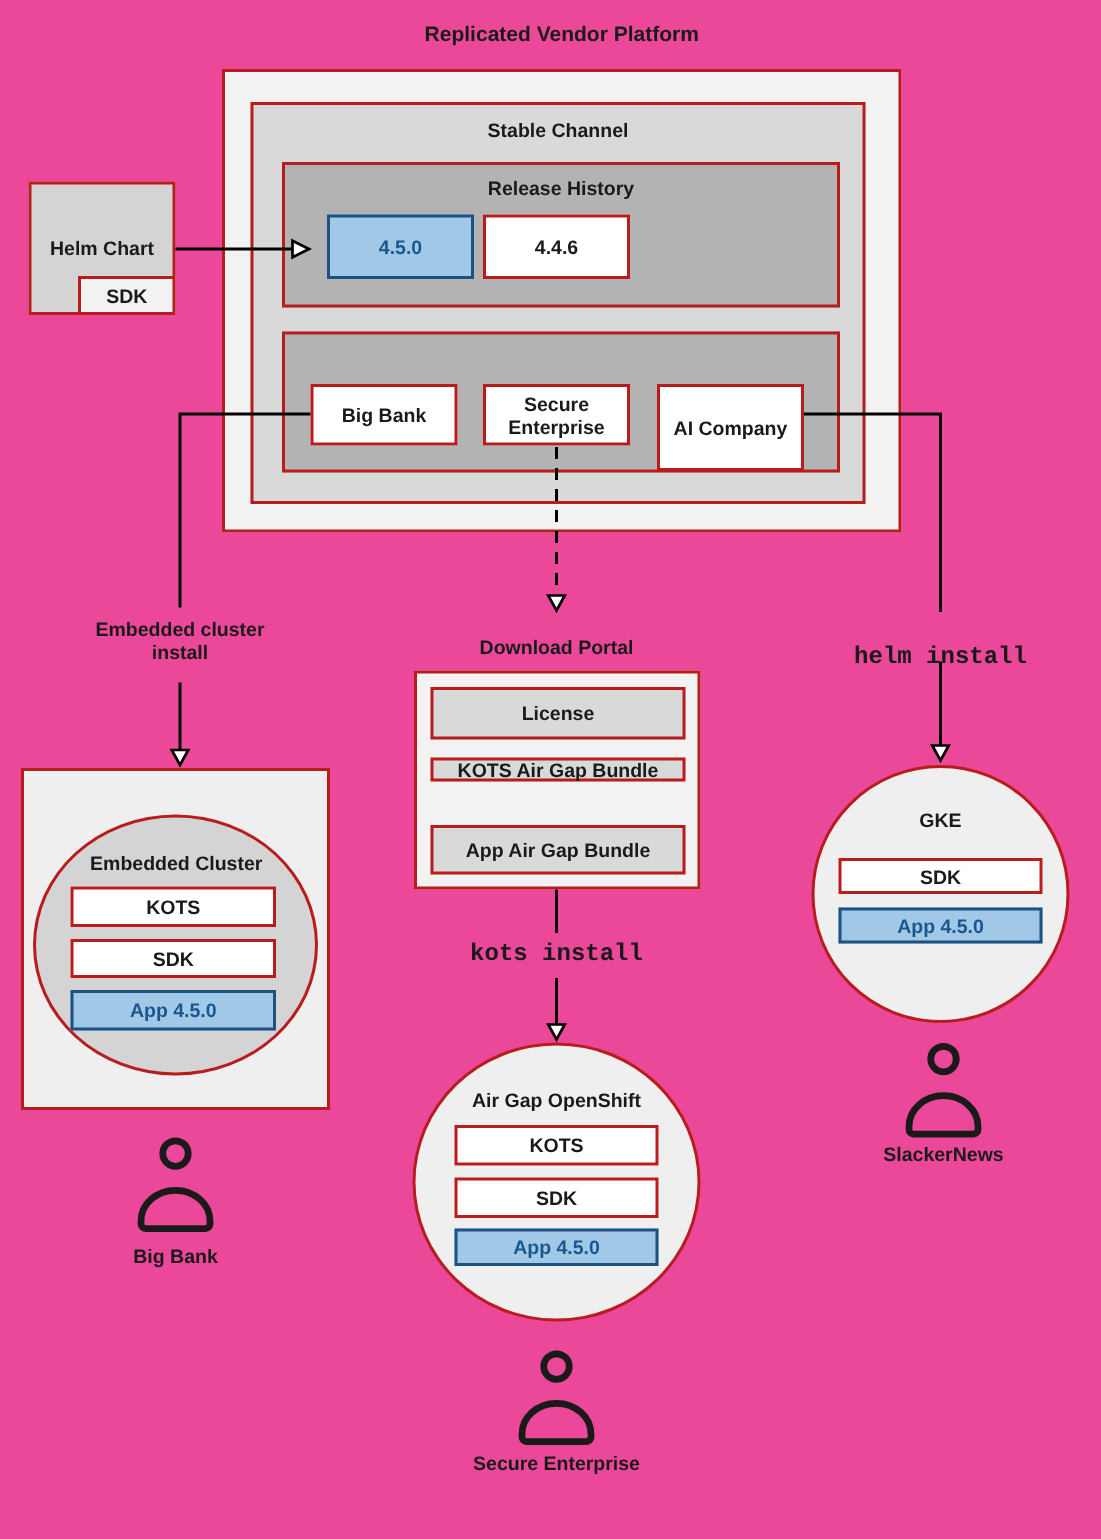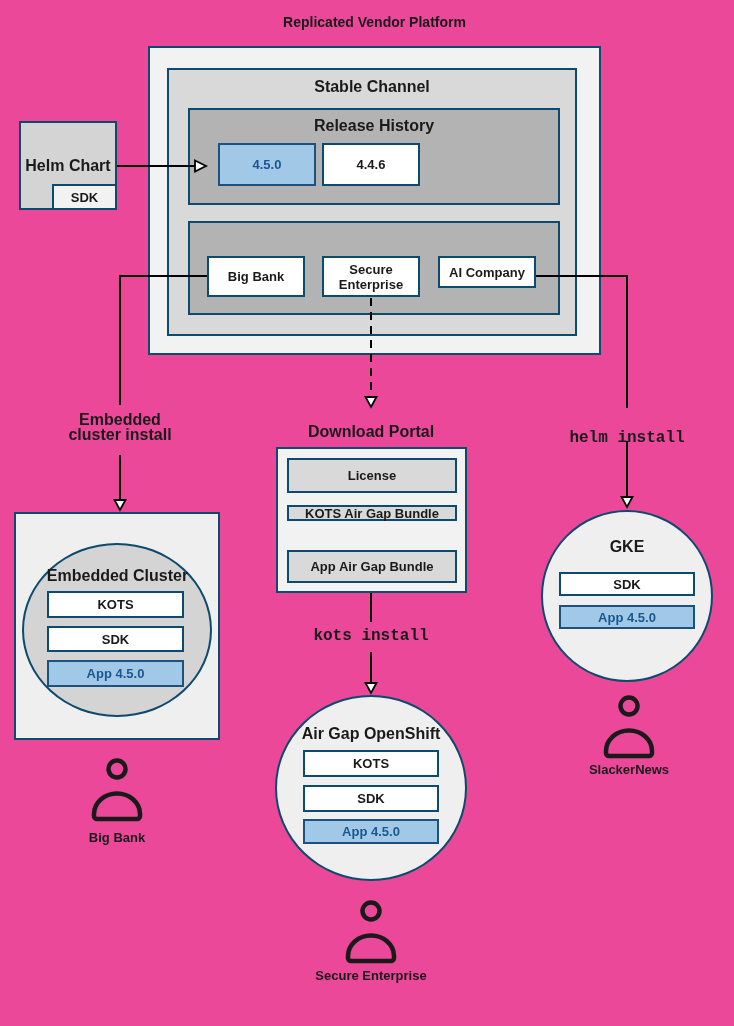--- a/index.html
+++ b/index.html
@@ -3,38 +3,38 @@
 <meta charset="utf-8">
 <style>
   html,body{margin:0;padding:0;background:#ffffff;}
   #canvas{
     position:relative;width:734px;height:1026px;background:#ec4899;overflow:hidden;
     font-family:"Liberation Sans",sans-serif;color:#1a1a1a;
   }
   .abs{position:absolute;box-sizing:border-box;}
   .box{
     position:absolute;box-sizing:border-box;
-    border:2px solid #0c4a6e;background:#fff;
+    border:2px solid #b91c1c;background:#fff;
   }
   .cell{
     display:flex;align-items:center;justify-content:center;text-align:center;
     font-weight:700;font-size:13px;line-height:15px;
   }
   .fill-lightest{background:#f2f2f2;}
   .fill-light{background:#d9d9d9;}
   .fill-mid{background:#b3b3b3;}
   .fill-helm{background:#d4d4d4;}
   .fill-circle-dark{background:#d4d4d4;}
   .fill-circle-light{background:#efefef;}
   .blue{
     background:#a2c8e8;border:2px solid #1c5180;color:#19588f;
   }
   .circle{border-radius:50%;}
   .txt{
-    position:absolute;text-align:center;font-weight:700;font-size:16px;line-height:15px;color:#1a1a1a;
+    position:absolute;text-align:center;font-weight:700;font-size:13px;line-height:15px;color:#1a1a1a;
   }
   .title{font-size:14px;}
   .mono{font-family:"Liberation Mono",monospace;font-size:16px;font-weight:700;}
   #connector-layer{position:absolute;left:0;top:0;pointer-events:none;}
   .person-label{font-weight:700;font-size:13px;line-height:15px;}
 </style>
 </head>
 <body>
 
 <div id="canvas">
@@ -49,21 +49,21 @@
   <div class="box fill-mid" style="left:188px;top:108px;width:372px;height:97px;"></div>
   <div class="txt" style="left:188px;top:118px;width:372px;">Release History</div>
 
   <div class="box cell blue" style="left:218px;top:143px;width:98px;height:43px;">4.5.0</div>
   <div class="box cell" style="left:322px;top:143px;width:98px;height:43px;">4.4.6</div>
 
   <div class="box fill-mid" style="left:188px;top:221px;width:372px;height:94px;"></div>
 
   <div class="box cell" style="left:207px;top:256px;width:98px;height:41px;">Big Bank</div>
   <div class="box cell" style="left:322px;top:256px;width:98px;height:41px;">Secure Enterprise</div>
-  <div class="box cell" style="left:438px;top:256px;width:98px;height:32px;">AI Company</div>
+  <div class="box cell" style="left:438px;top:256px;width:98px;height:58px;">AI Company</div>
 
   <div class="box fill-helm" style="left:19px;top:121px;width:98px;height:89px;"></div>
   <div class="txt" style="left:19px;top:158px;width:98px;">Helm Chart</div>
   <div class="box cell fill-lightest" style="left:52px;top:184px;width:65px;height:26px;">SDK</div>
 
   <div class="txt" style="left:57px;top:412px;width:126px;">Embedded cluster install</div>
 
   <div class="box fill-circle-light" style="left:14px;top:512px;width:206px;height:228px;"></div>
 
   <div class="box circle fill-circle-dark" style="left:22px;top:543px;width:190px;height:174px;"></div>

